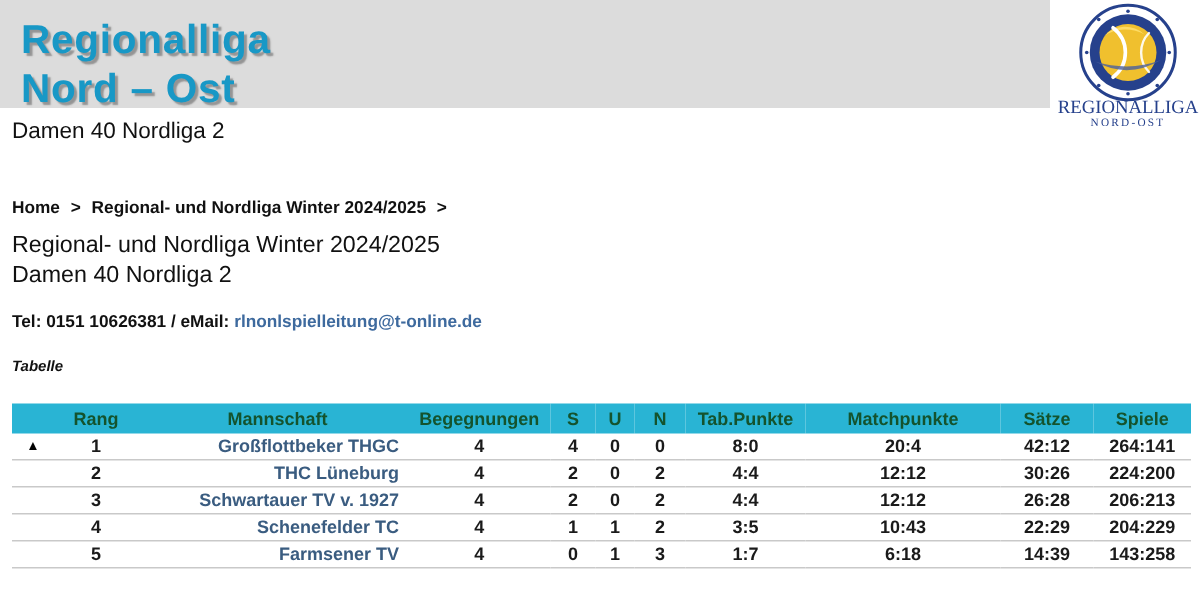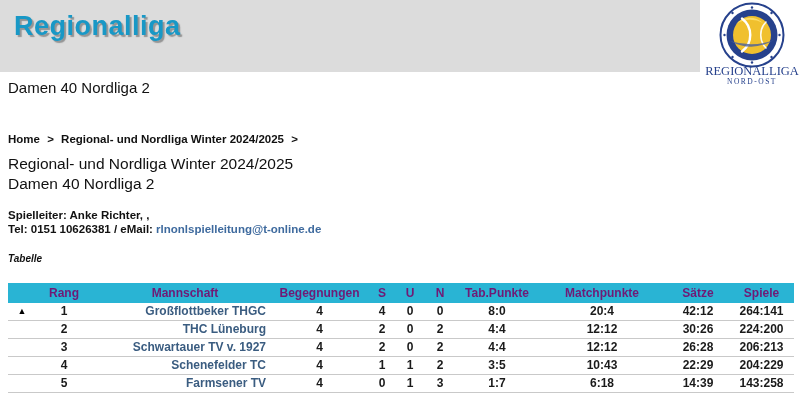--- a/index.html
+++ b/index.html
@@ -40,40 +40,41 @@
   .titles{margin:9px 8px 0 8px;font-size:15.5px;line-height:20px;color:#111;}
   
   .contact{margin:14px 8px 0 8px;font-size:11.5px;line-height:14px;font-weight:bold;color:#111;}
   .email-link{color:var(--link);cursor:pointer;text-align:right;}
   
   .section-title{margin:17px 8px 0 8px;font-size:10px;font-weight:bold;color:#111;font-style:italic;}
   
   .tablewrap{margin:19px 8px 0 8px;}
   table{border-collapse:collapse;table-layout:fixed;width:786px;font-size:12px;}
   thead th{
-    background:var(--accent);color:#701a75;font-weight:bold;
+    background:var(--accent);color:#14532d;font-weight:bold;
     padding:0 6px;height:20px;text-align:center;white-space:nowrap;
   }
   thead th.col-mannschaft{text-align:center;padding-left:12px;margin-top:26px;}
   tbody td{
     border-bottom:1px solid #c9c9c9;background:#fff;
     padding:2px 6px;height:17px;line-height:13px;
     font-weight:bold;color:#1a1a1a;text-align:center;white-space:nowrap;
     overflow:hidden;
   }
   tbody td.cell-mannschaft{text-align:right;padding-left:12px;}
   .team-link{color:var(--teamlink);cursor:pointer;}
   .cell-marker{font-size:9px;color:#000;}
 </style>
 </head>
 <body>
 
 <div class="banner">
   <div class="brand">
     <div>Regionalliga</div>
+    <div>Nord – Ost</div>
   </div>
   <div class="logo-box">
     <svg width="102" height="88" viewBox="0 0 102 88">
       <circle cx="52" cy="35" r="31.5" fill="#ffffff" stroke="#26418c" stroke-width="2"></circle>
 
       <g fill="#26418c">
         <circle cx="52" cy="7.5" r="1.2"></circle>
           <circle cx="71.5" cy="13" r="1.2"></circle>
         <circle cx="79.5" cy="35" r="1.2"></circle>
           <circle cx="71.5" cy="57" r="1.2"></circle>
@@ -102,21 +103,20 @@
   <span class="crumb">Regional- und Nordliga Winter 2024/2025</span>
   <span>&gt;</span>
 </div>
 
 <div class="titles">
   <div>Regional- und Nordliga Winter 2024/2025</div>
   <div>Damen 40 Nordliga 2</div>
 </div>
 
 <div class="contact">
-  <div>Spielleiter: Anke Richter, ,</div>
   <div><span>Tel: 0151 10626381 / eMail: </span><span class="email-link">rlnonlspielleitung@t-online.de</span></div>
 </div>
 
 <div class="section-title">Tabelle</div>
 
 <div class="tablewrap">
   <table>
     <colgroup>
       <col style="width:28px">
         <col style="width:56px">

